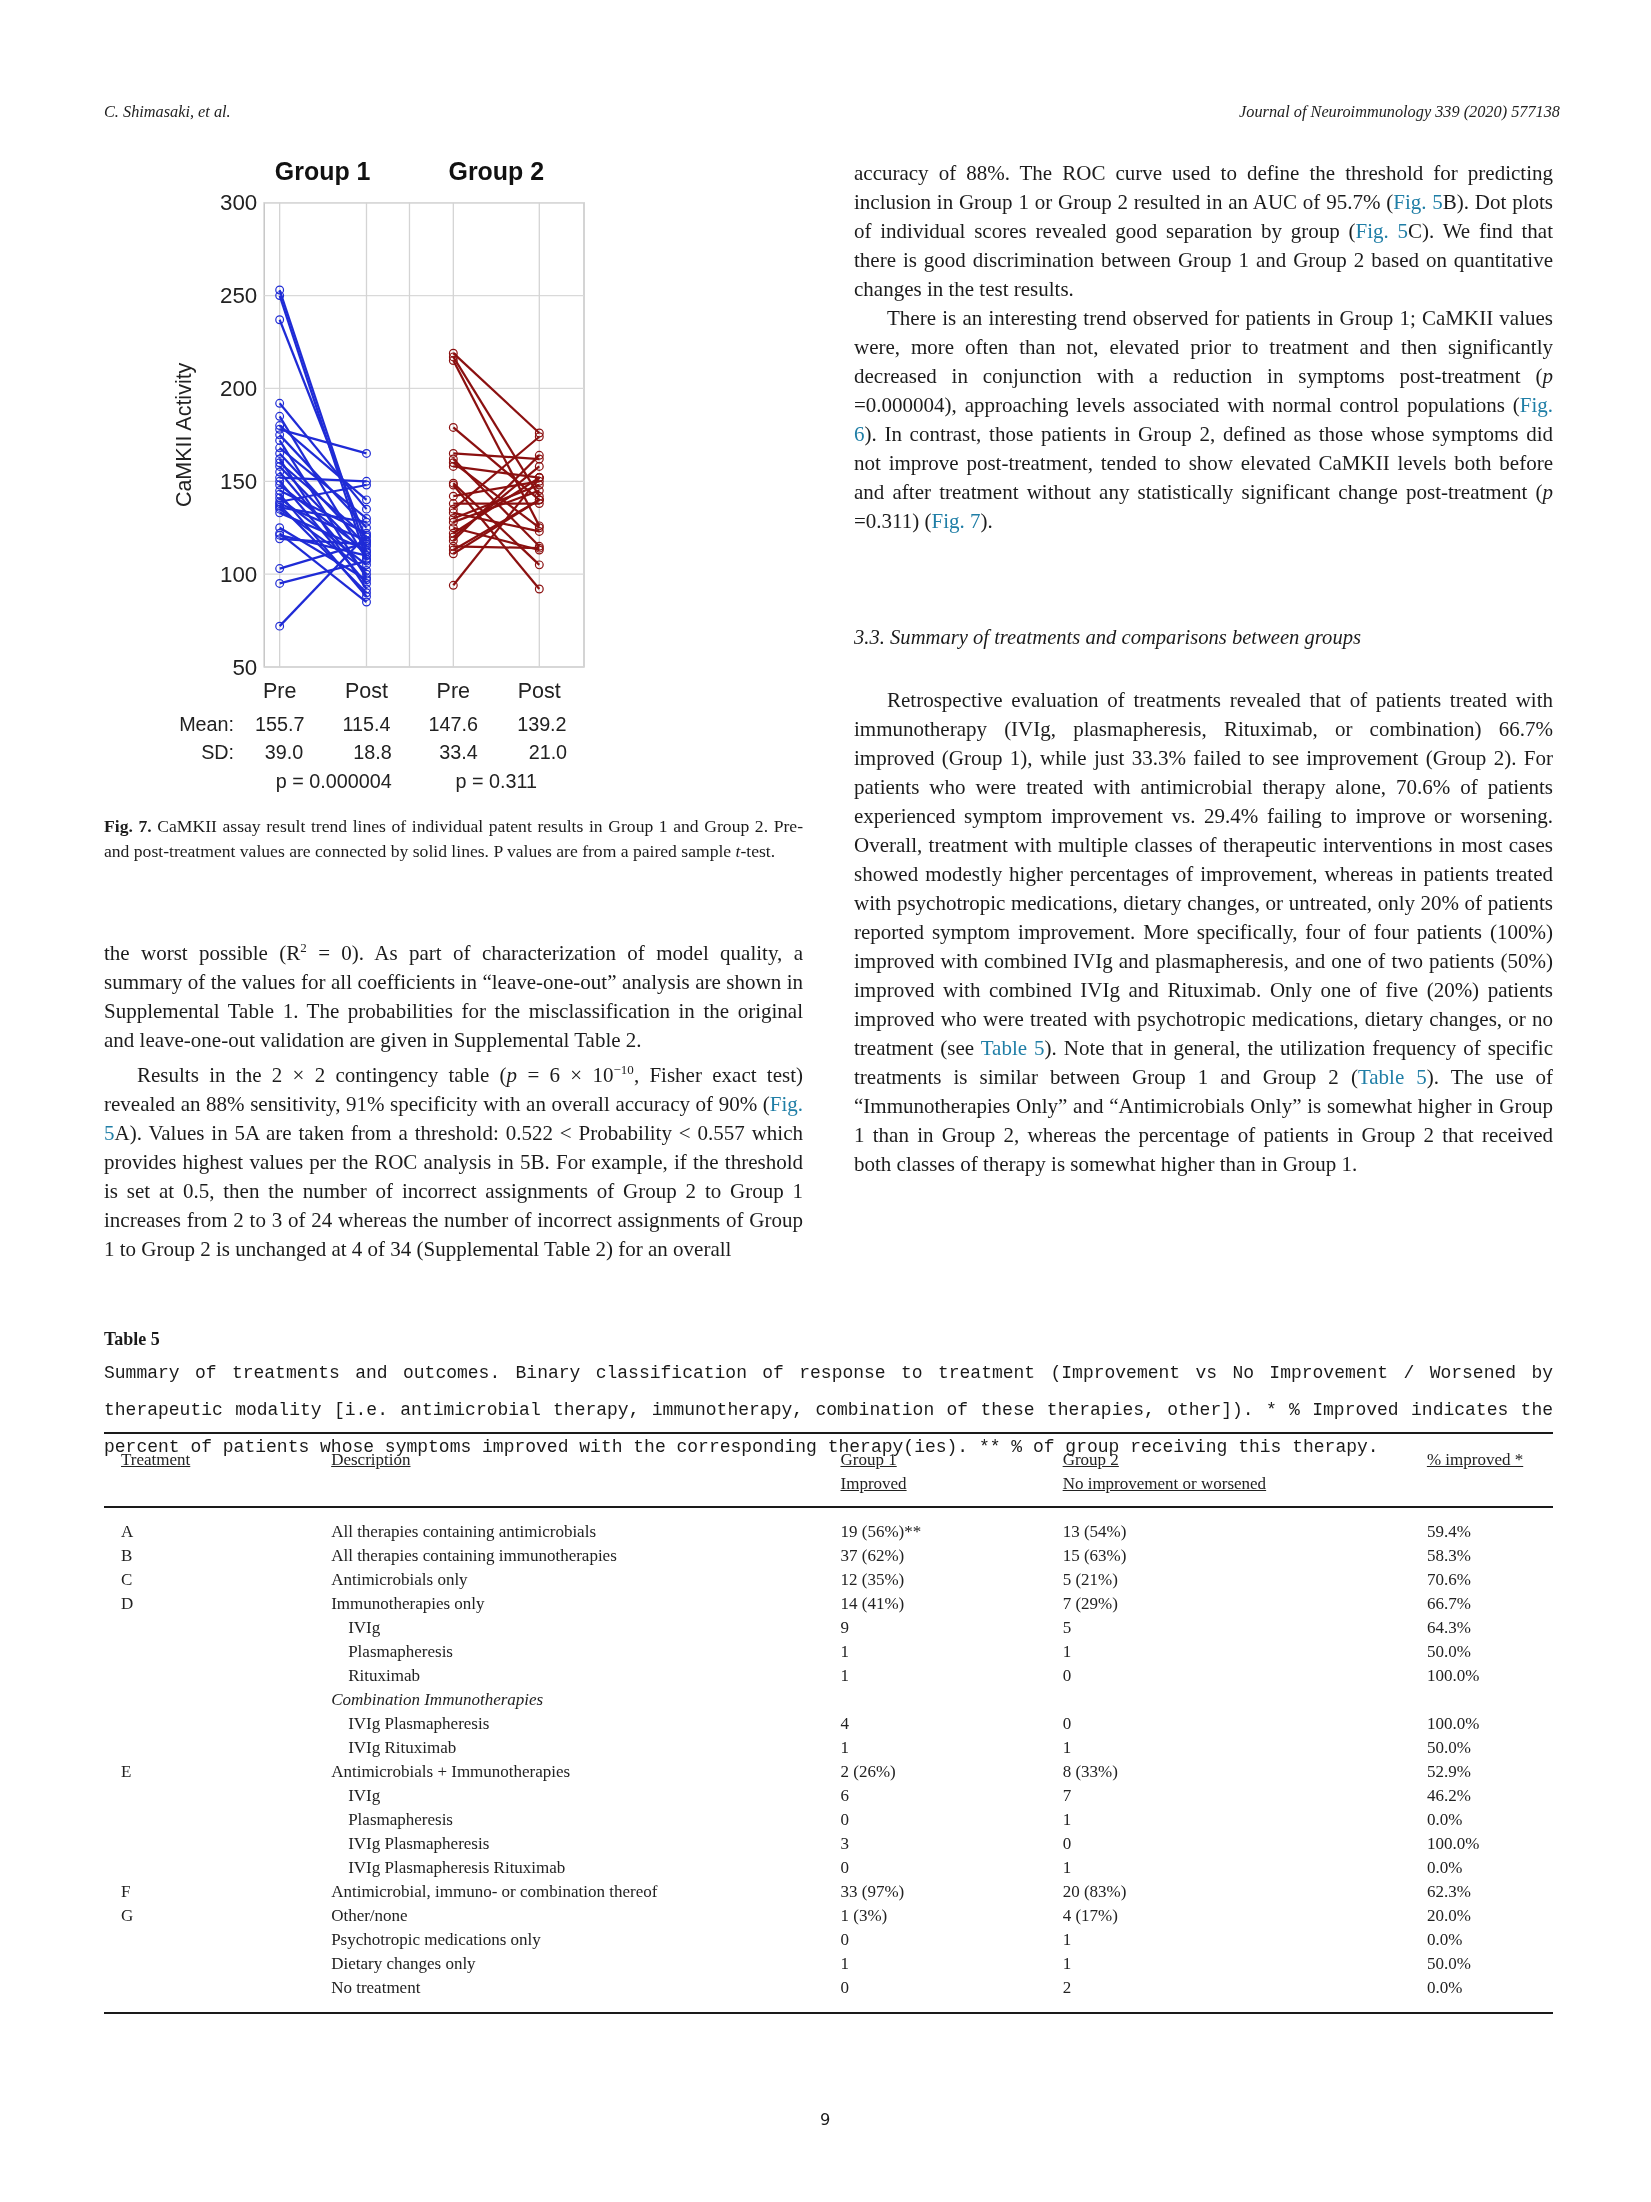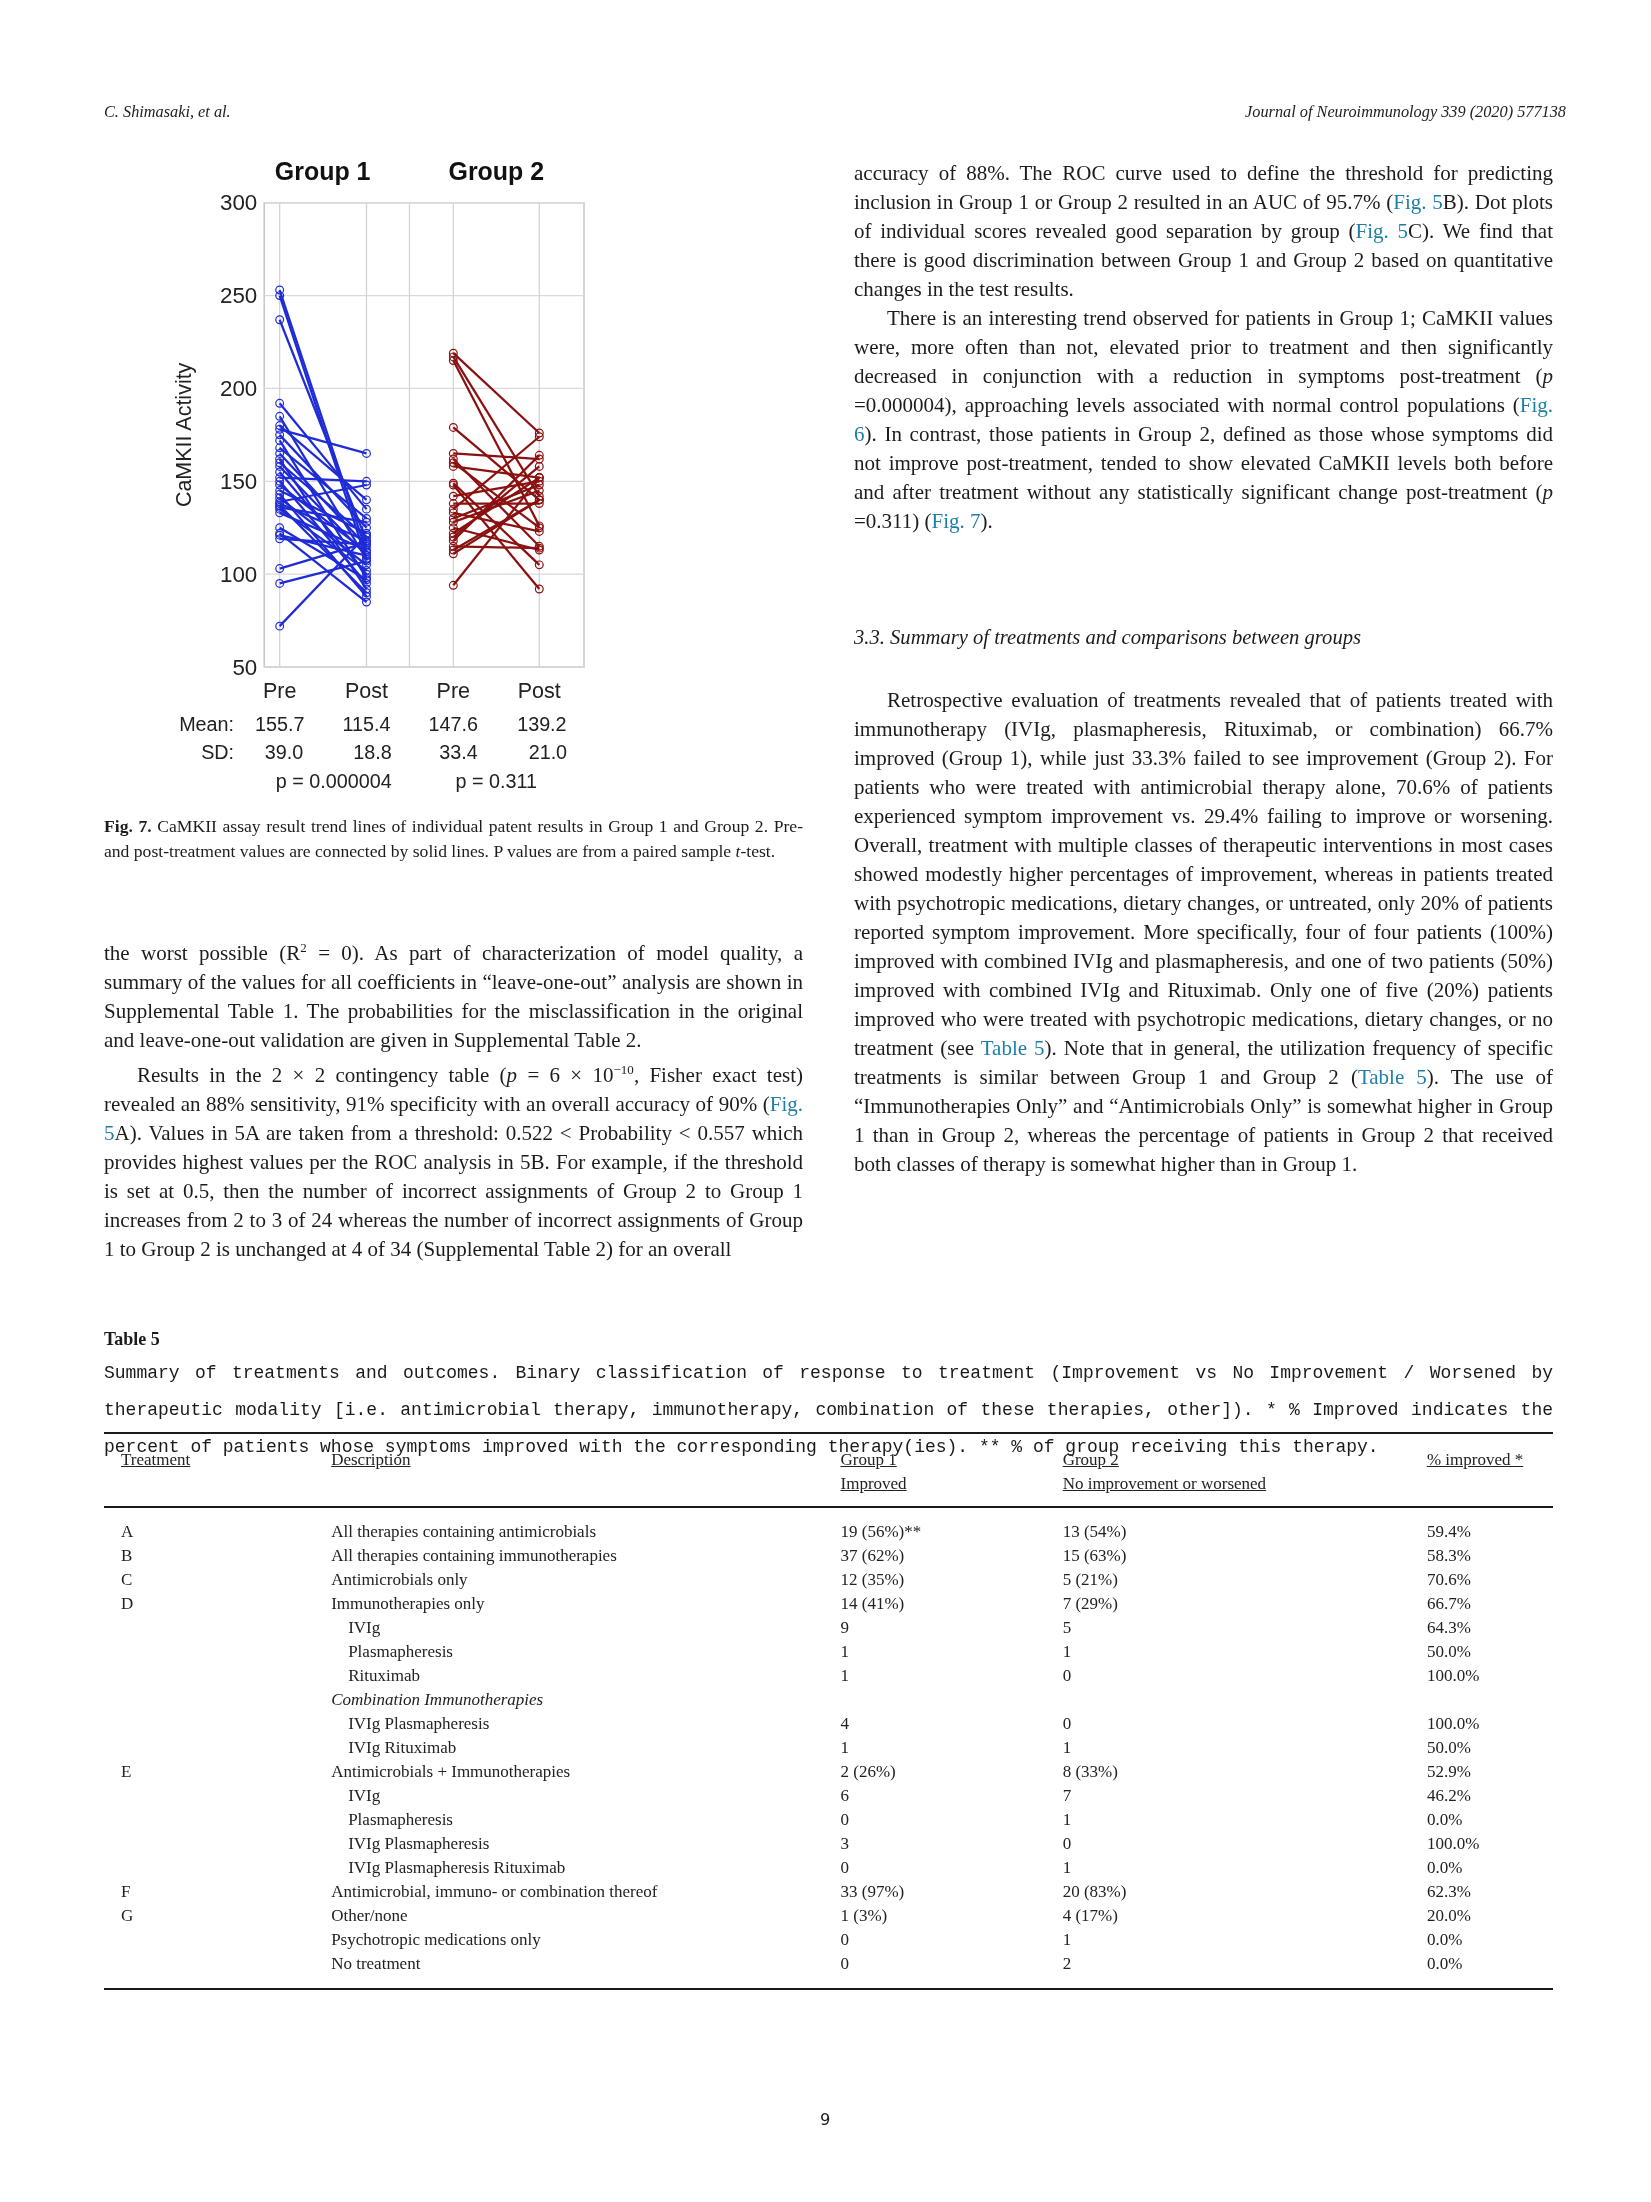--- a/index.html
+++ b/index.html
@@ -20,21 +20,21 @@
   .table-caption { font-size:18px; line-height:37px; text-align:justify;font-family:Liberation Mono, monospace; }
   table.t5 { border-collapse:collapse; font-size:17px; line-height:24px; color:#222; }
   table.t5 td, table.t5 th { padding:0; vertical-align:top; font-weight:normal; text-align:left; }
   .rule-thick { border-top:2.2px solid #1a1a1a;text-decoration:underline; }
   .page-number { font-family:"DejaVu Sans", sans-serif; font-size:16.3px; }
 </style>
 </head>
 <body>
 
 <div class="abs running-head" style="left:104px;">C. Shimasaki, et al.</div>
-<div class="abs running-head" style="right:86px;">Journal of Neuroimmunology 339 (2020) 577138</div>
+<div class="abs running-head" style="right:92px;">Journal of Neuroimmunology 339 (2020) 577138</div>
 
 <div class="abs chart-wrap">
   <svg id="chart-svg" width="619" height="662" viewBox="0 0 720 770" xmlns="http://www.w3.org/2000/svg">
     <g id="grid">
         <rect x="127" y="66" width="372" height="540" fill="#fff" stroke="#bdbdbd" stroke-width="1.5"></rect>
         <line x1="127" x2="499" y1="606" y2="606" stroke="#d9d9d9" stroke-width="1.5"></line>
         <line x1="127" x2="499" y1="498" y2="498" stroke="#d9d9d9" stroke-width="1.5"></line>
         <line x1="127" x2="499" y1="390" y2="390" stroke="#d9d9d9" stroke-width="1.5"></line>
         <line x1="127" x2="499" y1="282" y2="282" stroke="#d9d9d9" stroke-width="1.5"></line>
         <line x1="127" x2="499" y1="174" y2="174" stroke="#d9d9d9" stroke-width="1.5"></line>
@@ -435,20 +435,27 @@
         </tr>
         <tr>
           <td style="padding-left: 17px;"></td>
           <td>Psychotropic medications only</td>
           <td>0</td>
           <td>1</td>
           <td>0.0%</td>
         </tr>
         <tr>
           <td style="padding-left: 17px;"></td>
+          <td>Dietary changes only</td>
+          <td>1</td>
+          <td>1</td>
+          <td>50.0%</td>
+        </tr>
+        <tr>
+          <td style="padding-left: 17px;"></td>
           <td>No treatment</td>
           <td>0</td>
           <td>2</td>
           <td>0.0%</td>
         </tr>
       </tbody>
     <tfoot>
       <tr>
           <td colspan="5" style="height:12px; border-bottom:2.2px solid #1a1a1a;"></td>
         </tr>

